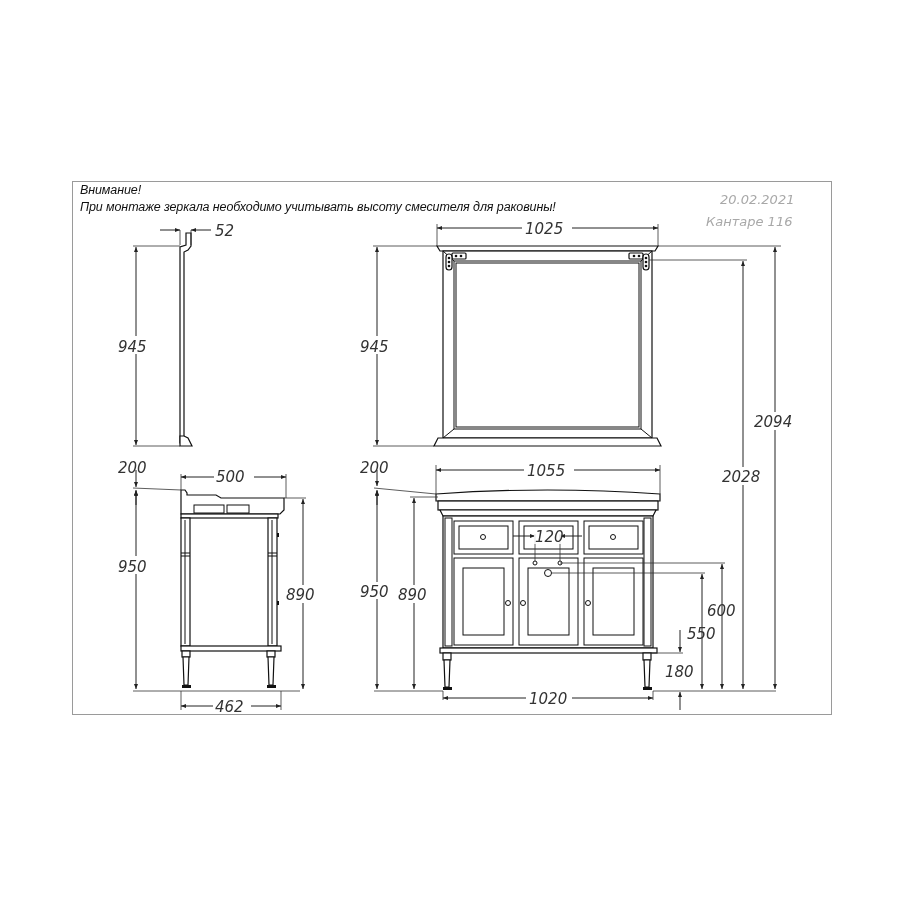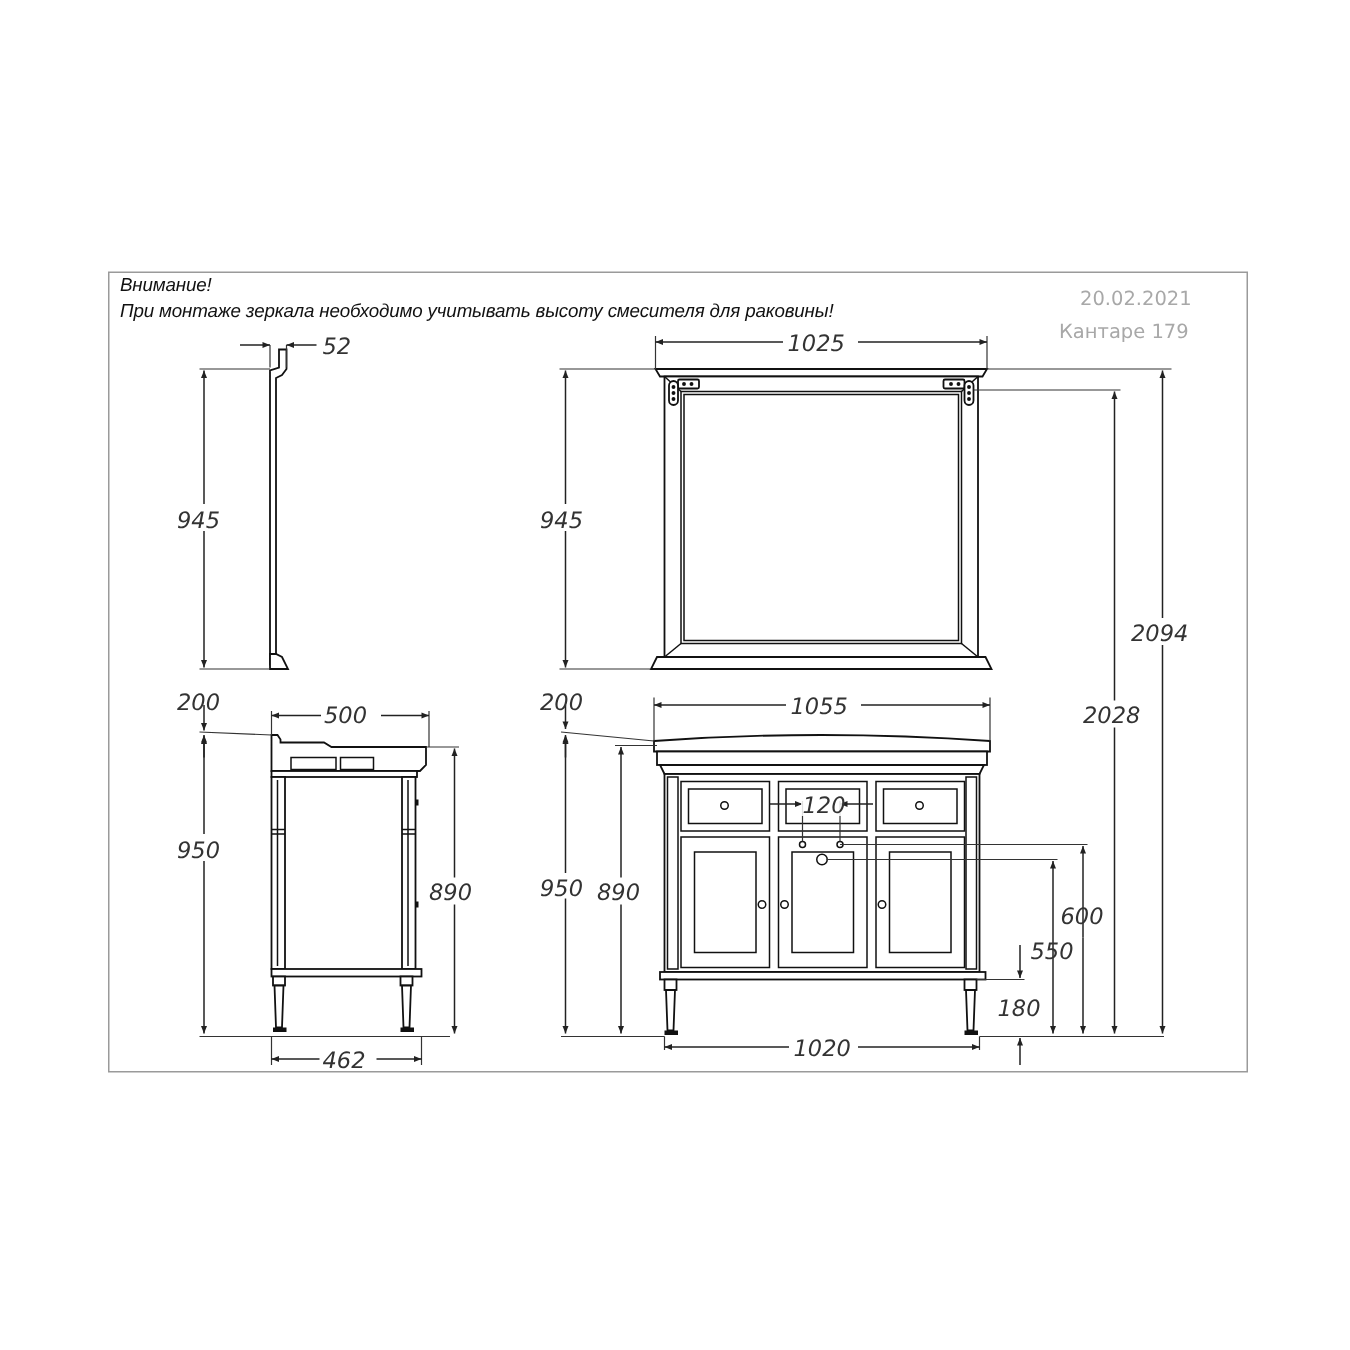--- a/index.html
+++ b/index.html
@@ -1,39 +1,39 @@
 <!DOCTYPE html>
 <html><head>
 <meta charset="utf-8">
 <style>
   html,body{margin:0;padding:0;background:#ffffff;}
   body{width:900px;height:900px;position:relative;overflow:hidden;font-family:"DejaVu Sans",sans-serif;}
   #frame{position:absolute;left:72px;top:181px;width:760px;height:534px;border:1px solid #9a9a9a;box-sizing:border-box;}
   .warn{position:absolute;left:80px;font-style:italic;font-size:12.5px;color:#111;font-family:Liberation Sans, sans-serif;white-space:nowrap;letter-spacing:-0.1px;}
   #warn-title{top:183px;}
   #warn-text{top:200px;}
-  .stamp{position:absolute;font-size:13px;color:#a8a8a8;font-family:"DejaVu Sans",sans-serif;white-space:nowrap;}
+  .stamp{position:absolute;font-style:italic;font-size:13px;color:#a8a8a8;font-family:"DejaVu Sans",sans-serif;white-space:nowrap;}
   #stamp-date{left:720px;top:192px;}
   #stamp-model{left:706px;top:214px;}
   svg{position:absolute;left:0;top:0;}
   .dim{font-family:"DejaVu Sans",sans-serif;font-style:italic;font-size:15px;fill:#333;}
   .ln{stroke:#222;stroke-width:1;fill:none;}
   .thin{stroke:#333;stroke-width:0.8;fill:none;}
   .obj{stroke:#111;stroke-width:1.2;fill:#fff;}
   .objn{stroke:#111;stroke-width:1;fill:none;}
 </style>
 </head>
 <body>
 
 <div id="frame"></div>
 
 <div class="warn" id="warn-title">Внимание!</div>
 <div class="warn" id="warn-text">При монтаже зеркала необходимо учитывать высоту смесителя для раковины!</div>
 <div class="stamp" id="stamp-date">20.02.2021</div>
-<div class="stamp" id="stamp-model">Кантаре 179</div>
+<div class="stamp" id="stamp-model">Кантаре 116</div>
 
 <svg width="900" height="900" viewBox="0 0 900 900">
   <defs>
     <marker id="ar" viewBox="0 0 10 10" refX="10" refY="5" markerWidth="7" markerHeight="5" orient="auto-start-reverse">
       <path d="M0,1 L10,5 L0,9 z" fill="#222"></path>
     </marker>
   </defs>
 
   <g>
 

